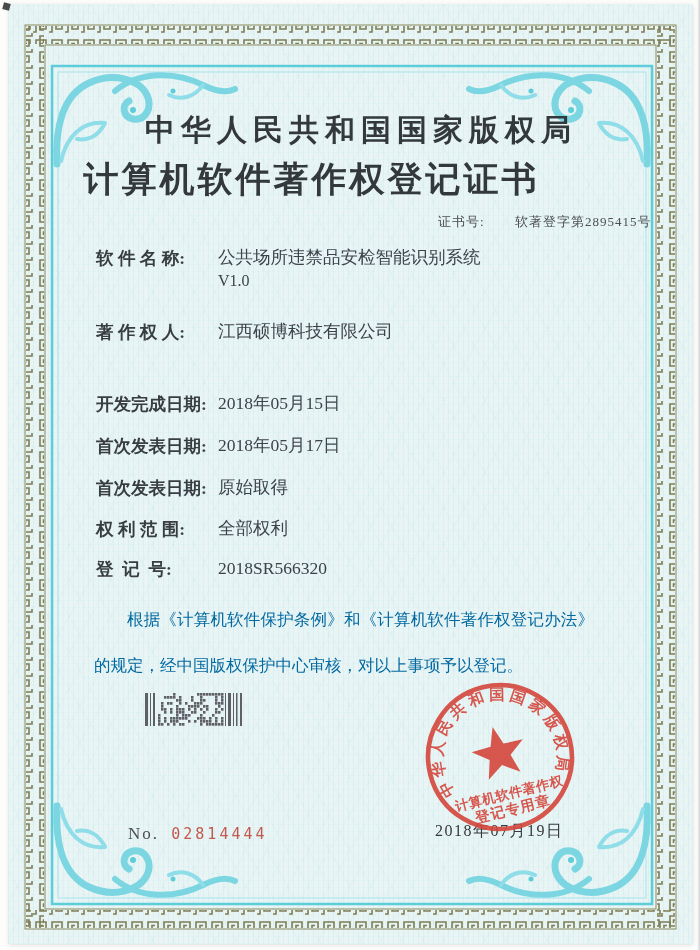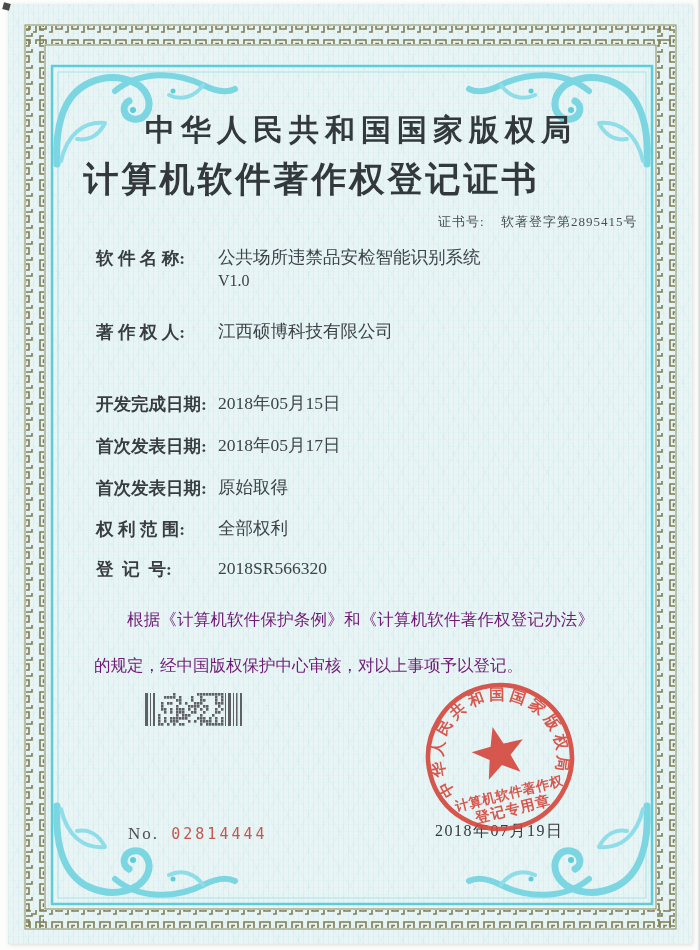--- a/index.html
+++ b/index.html
@@ -28,32 +28,32 @@
 
   .title{
     position:absolute;top:110px;left:0;width:700px;text-align:center;
     font-size:30px;font-weight:600;letter-spacing:6px;text-indent:6px;color:var(--title_ink,#33383c);
   }
   .subtitle{
     position:absolute;top:156px;left:0;width:604px;text-align:center;
     font-size:35px;font-weight:700;letter-spacing:3px;text-indent:3px;color:var(--title_ink,#33383c);
   }
   .certno{position:absolute;top:213px;left:430px;font-size:13px;color:#4a4f52;letter-spacing:1px;}
-  .certno .v{margin-left:12px;}
+  .certno .v{margin-left:26px;}
 
   .row{position:absolute;left:0;width:700px;font-size:17.5px;}
   .row .lbl{position:absolute;left:88px;top:0;font-weight:600;white-space:pre;color:#383d42;}
   .row .val{position:absolute;left:210px;top:0;color:#3c434a;line-height:23px;}
   .row .val2{display:block;font-size:16px;}
   .row-name{top:246px;} .row-owner{top:320px;} .row-dev{top:392px;}
   .row-pub{top:434px;} .row-acq{top:476px;} .row-scope{top:517px;} .row-reg{top:557px;}
 
   .statement{
     position:absolute;left:86px;top:597px;width:500px;
-    font-size:16.5px;line-height:46px;text-align:justify;text-indent:2em;color:#701a75;
+    font-size:16.5px;line-height:46px;text-align:justify;text-indent:2em;color:#0369a1;
   }
 
   .barcode{position:absolute;left:137px;top:692px;width:100px;height:36px;}
 
   .serial{position:absolute;left:120px;top:824px;font-size:17px;}
   .serial .no-label{color:#4c4f52;letter-spacing:2px;}
   .serial .no-value{
     margin-left:8px;color:var(--num_red,#c3584e);
     font-family:"DejaVu Sans Mono","Liberation Mono",monospace;
     font-size:15px;letter-spacing:3px;

